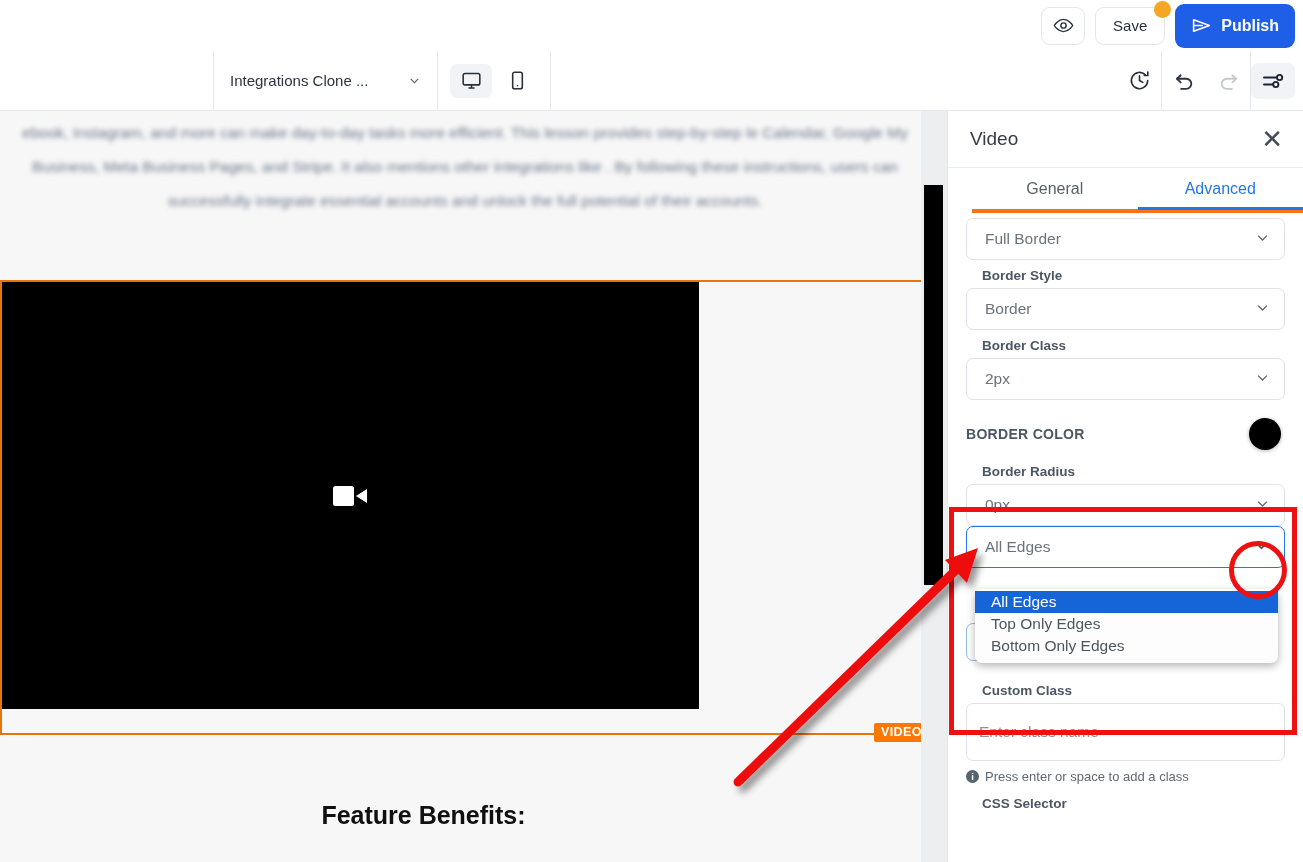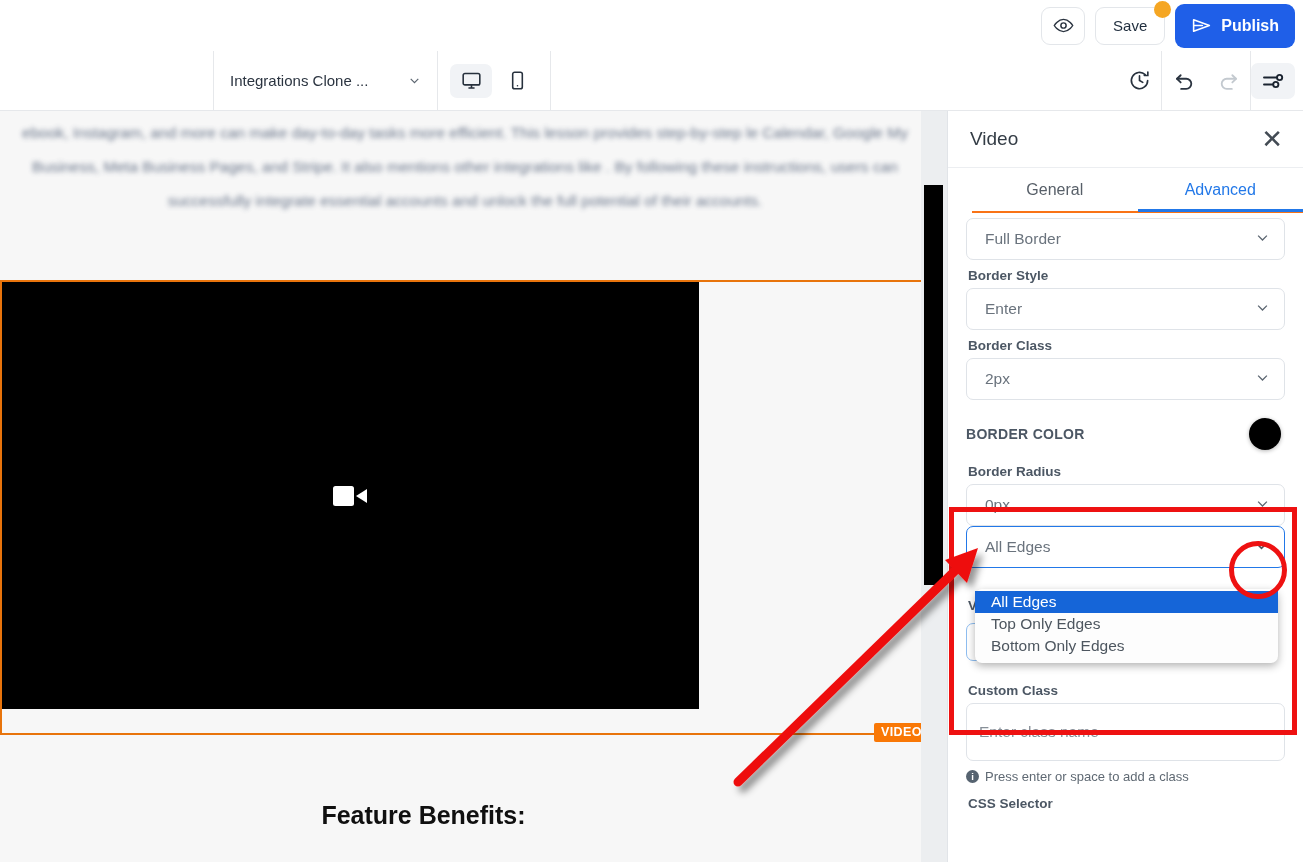--- a/index.html
+++ b/index.html
@@ -110,36 +110,36 @@
   .panel {
     position: absolute; left: 947px; top: 111px; width: 356px; height: 751px;
     background: #ffffff; border-left: 1px solid #e1e4e8;
   }
   .panel-head {
     height: 57px; display: flex; align-items: center; justify-content: space-between;
     padding: 0 20px 0 22px; border-bottom: 1px solid #eceef1;
   }
   .panel-title { font-size: 19px; color: #333c45; }
   .panel-close { font-size: 26px; color: #434b54; cursor: pointer; line-height: 1; }
-  .tabs { display: flex; height: 45px; border-bottom: 2px solid #f97316; margin-left: 24px; }
+  .tabs { display: flex; height: 45px; border-bottom: 4px solid #f97316; margin-left: 24px; }
   .tab {
     flex: 1; display: flex; align-items: center; justify-content: center;
     font-size: 16px; color: #575f68; cursor: pointer; position: relative;
   }
   .tab.active { color: #2278e8; }
   .tab.active::after {
     content: ""; position: absolute; left: 0; right: 0; bottom: -1px;
     height: 3px; background: #2278e8;
   }
   .panel-body {
     position: absolute; left: 0; top: 103px; width: 355px; height: 648px;
     padding: 0 18px; overflow: hidden;
   }
   .fld-label {
-    font-size: 13.5px; font-weight: bold; color: #4c5764; margin: 8px 2px 5px;
+    font-size: 13.5px; font-weight: bold; color: #4c5764; margin: 8px 16px 5px;
   }
   .fld-label.caps { font-size: 14px; letter-spacing: .3px; }
   .select-box {
     height: 42px; border: 1px solid #dfe3e8; border-radius: 7px; background: #fff;
     display: flex; align-items: center; justify-content: space-between;
     padding: 0 14px 0 18px; font-size: 15.5px; color: #6a737d; cursor: pointer;
   }
   .select-box.focused { border: 1.6px solid #2278e8; color: #6a737d; }
   .chev { color: #5b6570; font-size: 13px; }
   .color-row {
@@ -327,21 +327,21 @@
         <span>Full Border</span>
         <span class="chev">
           <svg width="15" height="15" viewBox="0 0 24 24" fill="none" stroke="#5b6570" stroke-width="2.1">
               <path d="M5 9l7 7 7-7"></path>
             </svg>
         </span>
       </div>
 
       <div class="fld-label">Border Style</div>
       <div class="select-box">
-        <span>Enter</span>
+        <span>Border</span>
         <span class="chev">
           <svg width="15" height="15" viewBox="0 0 24 24" fill="none" stroke="#5b6570" stroke-width="2.1">
               <path d="M5 9l7 7 7-7"></path>
             </svg>
         </span>
       </div>
 
       <div class="fld-label">Border Class</div>
       <div class="select-box">
         <span>2px</span>

